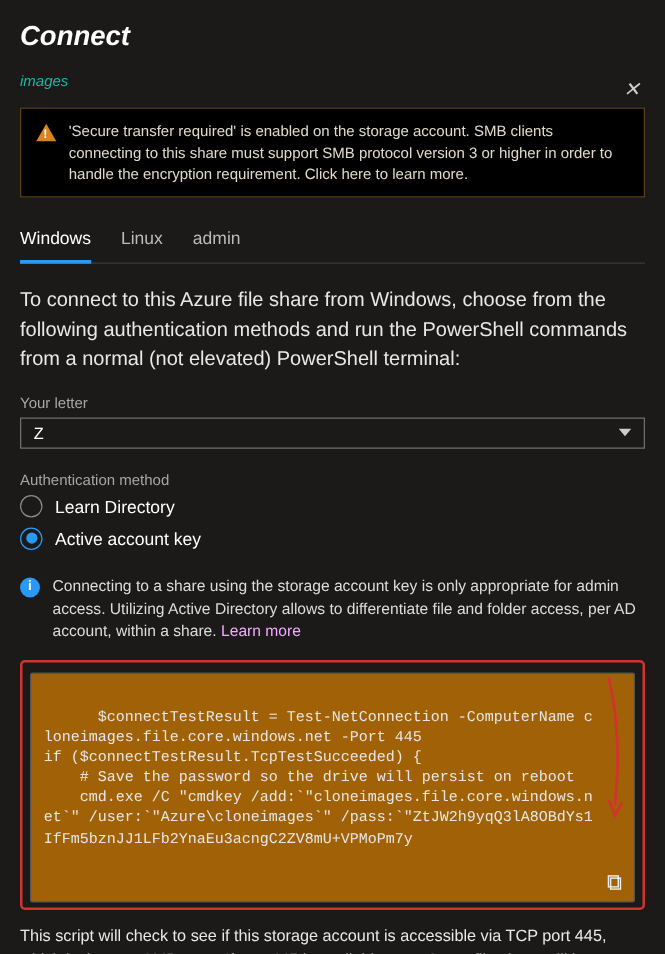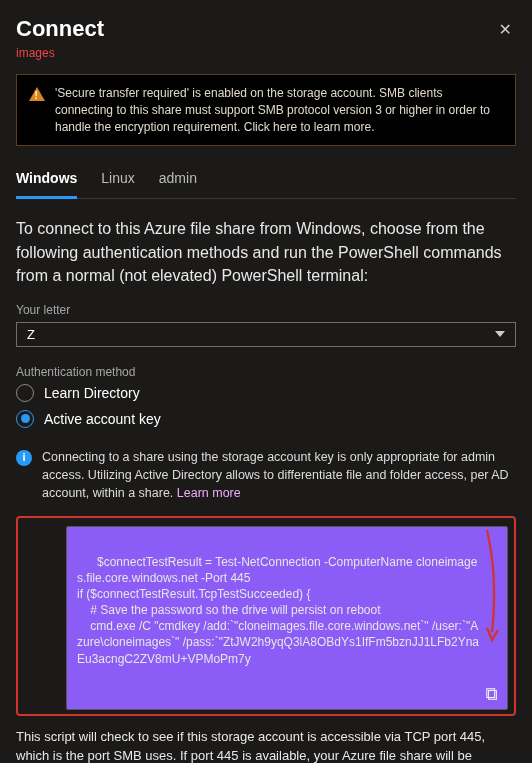--- a/index.html
+++ b/index.html
@@ -6,23 +6,23 @@
     body {
       font-family: 'Segoe UI', Tahoma, sans-serif;
       background: #1b1a19;
       color: #ffffff;
       width: 532px;
       height: 763px;
       overflow: hidden;
       font-size: 13px;
     }
     .panel { padding: 16px 16px 0 16px; height: 100%; display:flex; flex-direction:column; }
-    .header { display:flex; justify-content:space-between; align-items:flex-start; }
+    .header { display:flex; justify-content:space-between; align-items:flex-end;font-style:italic; }
     .title { font-size: 22px; font-weight:600; }
-    .subtitle { font-size: 12px; color: #ef4444; margin-top:4px; margin-bottom:14px; }
+    .subtitle { font-size: 12px; color: #14b8a6; margin-top:16px; margin-bottom:14px; }
     .close-btn { font-size:16px; cursor:pointer; color:#cccccc; padding:4px; }
     .warning-box {
       background: #000000;
       border:1px solid #5a4019;
       padding:10px 12px;
       display:flex;
       gap:10px;
       font-size:12px;
       color:#e0d8c9;
       line-height:1.4;
@@ -33,21 +33,21 @@
       width:0; height:0;
       border-left:8px solid transparent;
       border-right:8px solid transparent;
       border-bottom:14px solid #d9841d;
       margin-top:2px;
       position:relative;
     }
     .warn-icon::after{content:"!"; position:absolute; left:-2.5px; top:2px; color:#fff; font-size:10px; font-weight:bold;}
     .tabs { display:flex; gap:24px; border-bottom:1px solid #3a3a3a; margin-bottom:18px; }
     .tab { padding:6px 0 10px 0; font-size:14px; color:#bbbbbb; cursor:pointer; }
-    .tab.active { color:#fff; font-weight:700; border-bottom:3px solid #2899f5; margin-bottom:-1px; }
+    .tab.active { color:#fff; font-weight:400; border-bottom:3px solid #2899f5; margin-bottom:-1px; }
     .instruction { font-size:16px; color:#e8e8e8; line-height:1.45; margin-bottom:16px; }
     .field-label { font-size:12px; color:#a5a5a5; margin-bottom:5px; }
     .dropdown {
       width:100%;
       background:#1b1a19;
       border:1px solid #6f6f6f;
       color:#fff;
       height:30px;
       padding:4px 10px;
       display:flex;
@@ -79,32 +79,31 @@
     }
     a { color:#f0abfc; text-decoration:none; cursor:pointer; }
     .code-wrap {
       position:relative;
       border:2px solid #d1342c;
       border-radius:4px;
       padding:8px 6px 4px 6px;
       margin-top:14px;
     }
     .code-box {
-      background:#8b5cf6;
+      background:#a16207;
       border:1px solid #555555;
       border-radius:2px;
       padding:10px 26px 10px 10px;
-      font-family: Liberation Sans, sans-serif;
+      font-family: Liberation Mono, monospace;
       font-size:12px;
       color:#e6e6e6;
       white-space:pre-wrap;
       word-break:break-all;
       line-height:1.35;
       position:relative;
-      margin-left:42px;
     }
     .copy-btn{
       position:absolute; right:6px; bottom:6px;
       width:18px;height:18px;
       color:#eeeeee; cursor:pointer;
       display:flex;align-items:center;justify-content:center;
     }
     .copy-svg{width:14px;height:14px;}
     .arrow {
       position:absolute;

